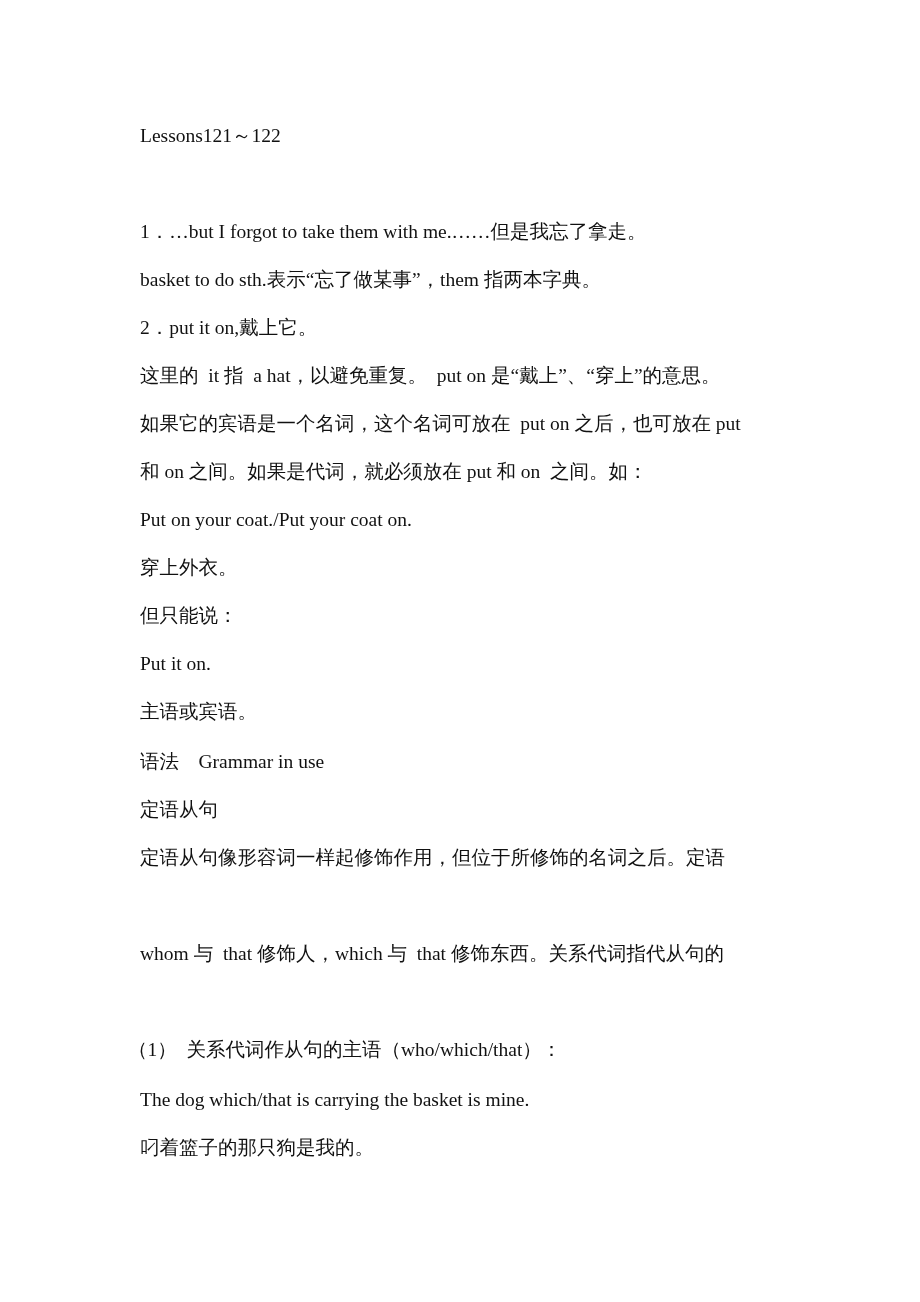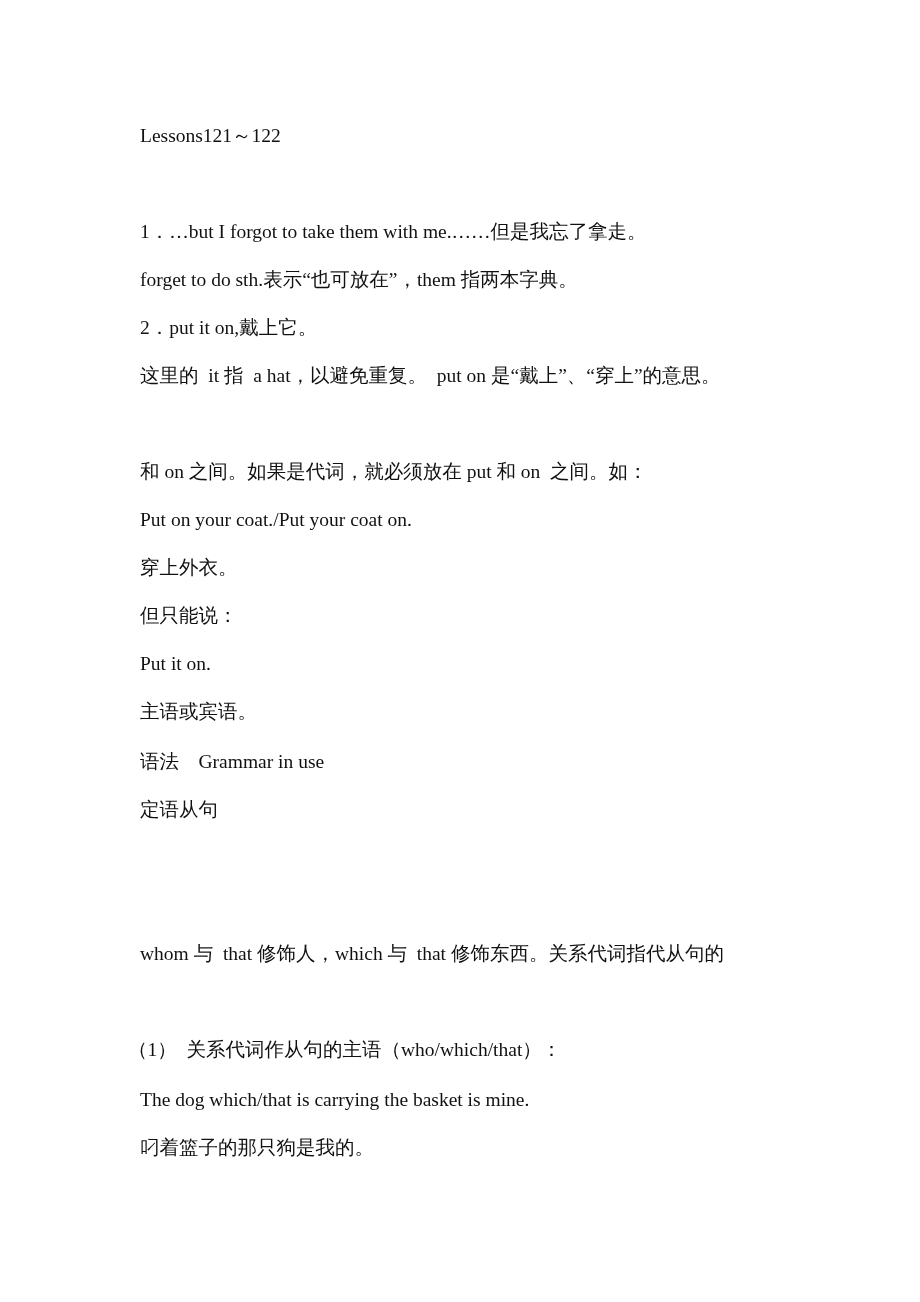--- a/index.html
+++ b/index.html
@@ -31,28 +31,30 @@
     white-space: pre;
     letter-spacing: 0px;
   }
 </style>
 </head>
 <body>
 
 <div class="page">
   <div class="line" style="top:124px">Lessons121～122</div>
   <div class="line" style="top:220px">1．…but I forgot to take them with me.……但是我忘了拿走。</div>
-  <div class="line" style="top:268px">forget to do sth.表示“也可放在”，them 指两本字典。</div>
+  <div class="line" style="top:268px">basket to do sth.表示“忘了做某事”，them 指两本字典。</div>
   <div class="line" style="top:316px">2．put it on,戴上它。</div>
   <div class="line" style="top:364px">这里的  it 指  a hat，以避免重复。  put on 是“戴上”、“穿上”的意思。</div>
+  <div class="line" style="top:412px">如果它的宾语是一个名词，这个名词可放在  put on 之后，也可放在 put</div>
   <div class="line" style="top:508px">Put on your coat./Put your coat on.</div>
   <div class="line" style="top:460px">和 on 之间。如果是代词，就必须放在 put 和 on  之间。如：</div>
   <div class="line" style="top:556px">穿上外衣。</div>
   <div class="line" style="top:604px">但只能说：</div>
   <div class="line" style="top:652px">Put it on.</div>
   <div class="line" style="top:700px">主语或宾语。</div>
   <div class="line" style="top:750px">语法　Grammar in use</div>
   <div class="line" style="top:798px">定语从句</div>
+  <div class="line" style="top:846px">定语从句像形容词一样起修饰作用，但位于所修饰的名词之后。定语</div>
   <div class="line" style="top:942px">whom 与  that 修饰人，which 与  that 修饰东西。关系代词指代从句的</div>
   <div class="line" style="top:1038px; left:128px">（1）  关系代词作从句的主语（who/which/that）：</div>
   <div class="line" style="top:1088px">The dog which/that is carrying the basket is mine.</div>
   <div class="line" style="top:1136px">叼着篮子的那只狗是我的。</div>
 </div>
 
 </body></html>

